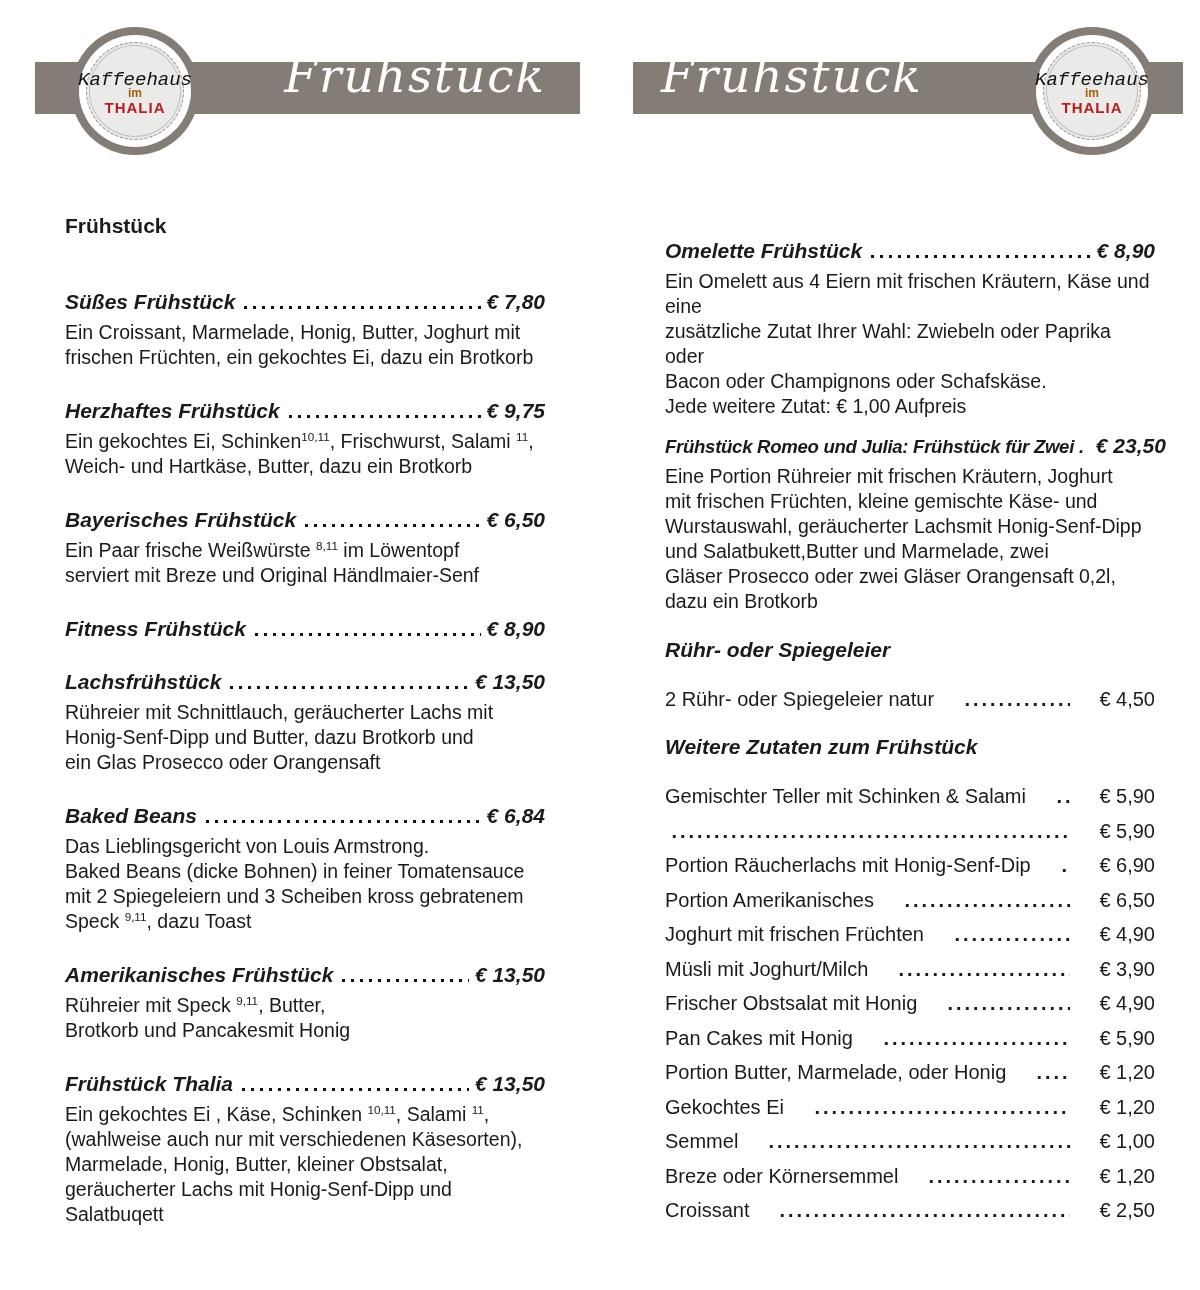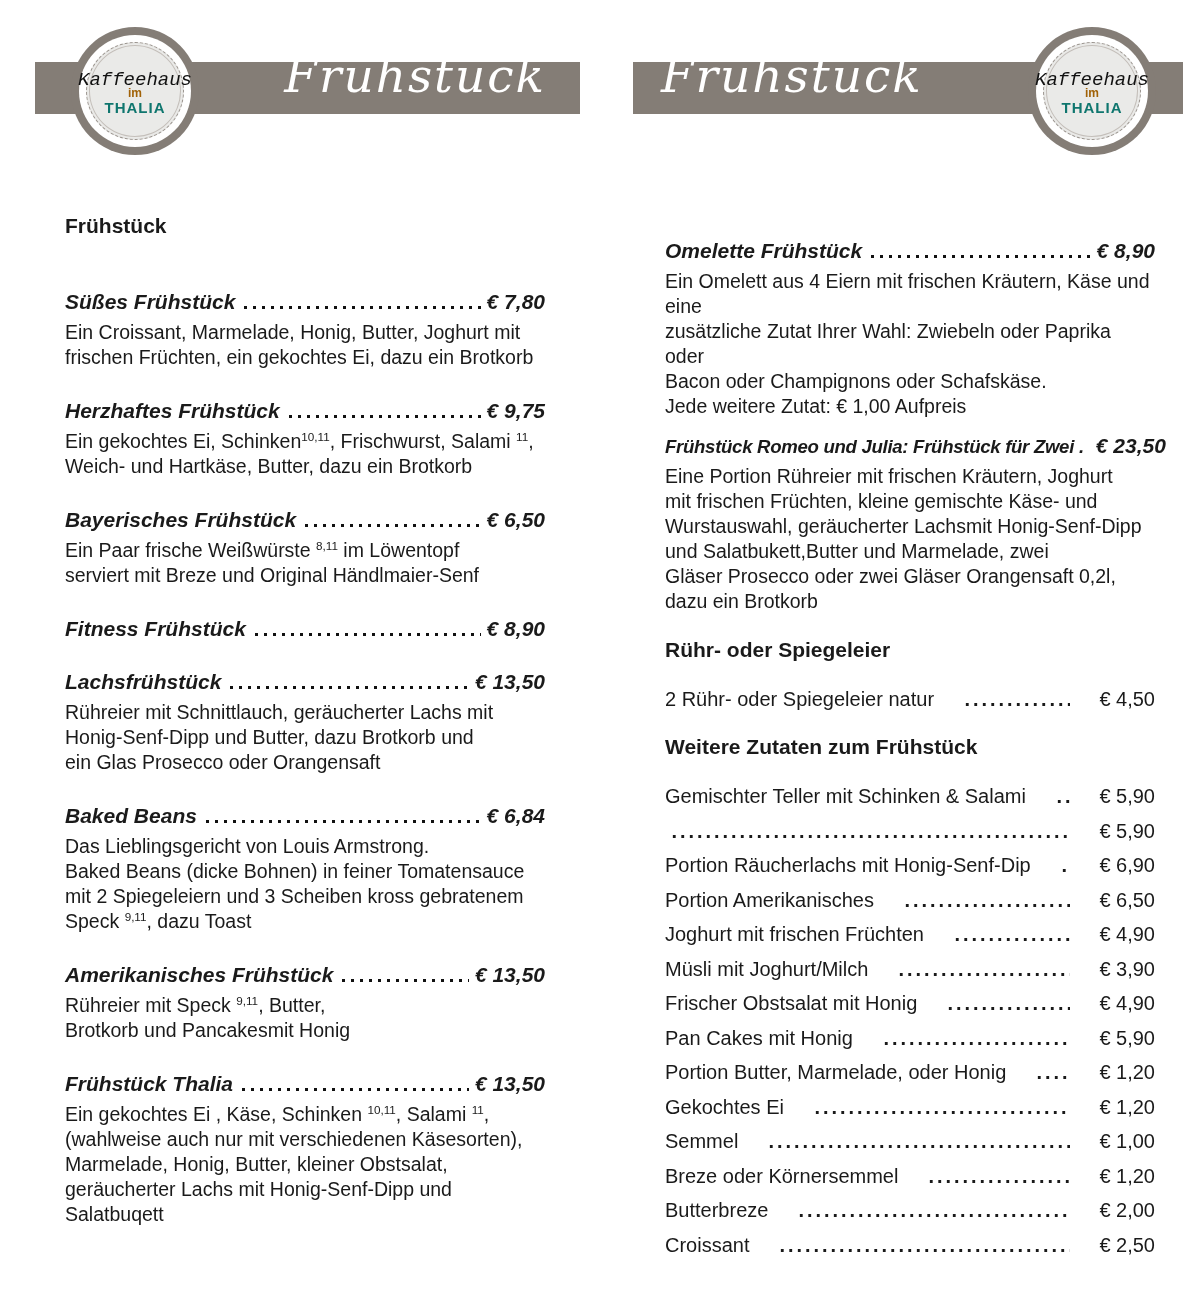--- a/index.html
+++ b/index.html
@@ -27,30 +27,30 @@
   .badge-left  { left:71px; }
   .badge-right { left:1028px; }
   .badge-white { width:112px; height:112px; border-radius:50%; background:#ffffff;
     display:flex; align-items:center; justify-content:center; }
   .badge-inner { width:98px; height:98px; border-radius:50%; background:#eaeae8;
     border:1px dashed #9a948e; box-shadow: inset 0 0 0 2px #eaeae8, inset 0 0 0 3px #c4bfba;
     display:flex; flex-direction:column; align-items:center; justify-content:center; }
   .badge-script { font-family:Liberation Mono, monospace; font-style:italic; font-size:19px; color:#111;
     margin-top:2px; letter-spacing:0px; white-space:nowrap; }
   .badge-im   { font-size:12px; font-weight:bold; color:#a16207; margin-top:-5px; }
-  .badge-name { font-size:15px; font-weight:bold; color:#0f766e; letter-spacing:1px; margin-top:-1px; }
+  .badge-name { font-size:15px; font-weight:bold; color:#b91c1c; letter-spacing:1px; margin-top:-1px; }
   
   .columns { display:flex; padding-left:65px; }
   .col-left  { width:480px; margin-right:120px; }
   .col-right { width:490px; }
   .col-heading {
     font-size:21px; font-weight:bold; font-style:normal; margin:42px 0 52px 0;
   }
   .sub-heading {
-    font-size:21px; font-weight:bold; margin:24px 0 26px 0;
+    font-size:21px; font-weight:bold; font-style:italic; margin:24px 0 26px 0;
   }
   .item { margin-bottom:29px; }
   .title-row { display:flex; align-items:baseline; margin-bottom:6px; }
   .item-title, .item-price {
     font-size:21px; font-weight:bold; font-style:italic; white-space:nowrap;
   }
   .item-title.compact { font-size:18.6px; letter-spacing:-0.3px; }
   .leader {
     flex:1; align-self:stretch; margin:0 6px;
     background-image:radial-gradient(circle, #111 1.7px, rgba(0,0,0,0) 1.9px);
@@ -282,25 +282,20 @@
           <span class="row-leader"></span>
           <span class="row-price">€ 1,00</span>
         </div>
 
         <div class="price-row">
           <span class="row-label">Breze oder Körnersemmel</span>
           <span class="row-leader"></span>
           <span class="row-price">€ 1,20</span>
         </div>
 
-        <div class="price-row">
-          <span class="row-label">Butterbreze</span>
-          <span class="row-leader"></span>
-          <span class="row-price">€ 2,00</span>
-        </div>
 
         <div class="price-row">
           <span class="row-label">Croissant</span>
           <span class="row-leader"></span>
           <span class="row-price">€ 2,50</span>
         </div>
       </div>
   </section>
 
 </main>

